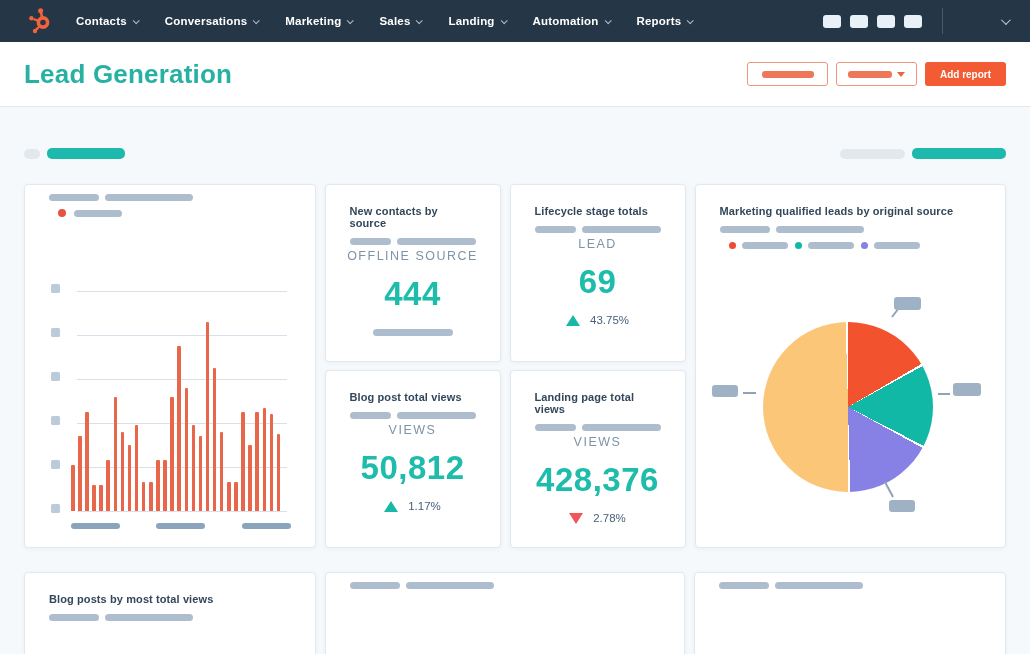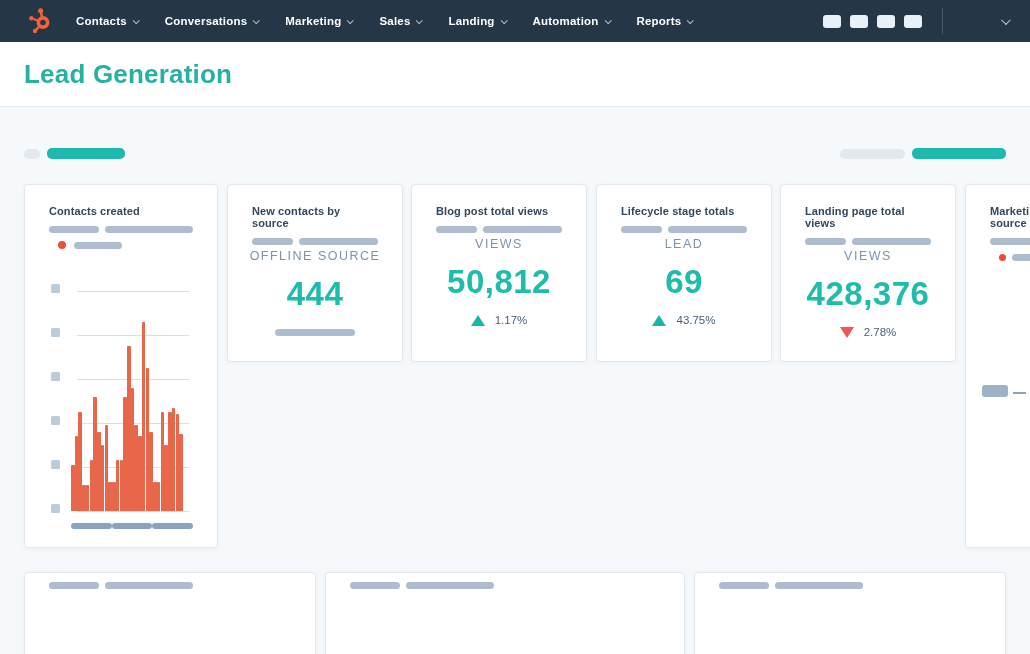--- a/index.html
+++ b/index.html
@@ -48,21 +48,21 @@
   .grid2 { margin-top:24px; display:flex; gap:9px; }
   .card { background:#ffffff; border:1px solid #e1e8ef; border-radius:4px;
           box-shadow:0 1px 4px rgba(45,62,80,.05); position:relative; cursor:pointer; }
   .card-title { font-size:11px; font-weight:700; color:#33475b; padding:20px 24px 0; letter-spacing:.1px; }
   .sub-bars { display:flex; gap:6px; padding:9px 24px 0; }
   .sb { height:7px; background:#9fb2c5; border-radius:3.5px; opacity:.85; }
   .sb1 { width:50px; } .sb2 { width:88px; }
   .sb1s { width:42px; } .sb2s { width:80px; }
 
   
-  .col { display:flex; flex-direction:row; gap:8px; }
+  .col { display:flex; flex-direction:column; gap:8px; }
   .card.small { width:176px; height:178px; }
   .card.wide-bottom { height:130px; }
 
   
   .card.barcard { width:292px; height:364px; }
   .legend-row { display:flex; align-items:center; gap:8px; padding:8px 24px 0 33px; }
   .dot { width:8px; height:8px; border-radius:50%; flex:0 0 auto; }
   .legend-bar { width:48px; height:7px; background:#9fb2c5; border-radius:3.5px; opacity:.85; }
   .plot-wrap { position:absolute; left:24px; right:24px; top:102px; height:230px; }
   .ticks { position:absolute; left:2px; top:0; bottom:10px; width:10px; }
@@ -155,39 +155,48 @@
     <span class="nav-pill"></span>
     <span class="nav-pill"></span>
     <span class="nav-pill"></span>
     <span class="nav-divider"></span>
     <span class="nav-caret"></span>
   </div>
 </header>
 
 <div class="page-header">
   <h1 class="page-title">Lead Generation</h1>
+  <div class="header-actions">
+    <button class="btn-outline">
+      <span class="btn-bar"></span>
+    </button>
+    <button class="btn-outline">
+      <span class="btn-bar" style="width:44px"></span>
+      <span class="caret-down"></span>
+    </button>
+    <button class="btn-solid">Add report</button>
+  </div>
 </div>
 
 <main class="content">
 
   <div class="filter-row">
     <div class="fgroup">
       <span class="ph-gray-sm"></span>
       <span class="ph-teal-lg"></span>
     </div>
     <div class="fgroup right">
       <span class="ph-gray-md"></span>
       <span class="ph-teal-xl"></span>
     </div>
   </div>
 
   <div class="grid">
 
     <section class="card barcard">
-      <h2 class="card-title">Contacts created</h2>
       <div class="sub-bars">
         <span class="sb sb1"></span>
           <span class="sb sb2"></span>
       </div>
       <div class="legend-row">
         <span class="dot" style="background:#e8513f"></span>
         <span class="legend-bar"></span>
       </div>
       <div class="plot-wrap">
         <div class="ticks" id="y-ticks">
@@ -342,20 +351,21 @@
       </svg>
       <span class="callout co-tr"></span>
       <span class="callout co-r"></span>
       <span class="callout co-l"></span>
       <span class="callout co-b"></span>
     </section>
   </div>
 
   <div class="grid2">
     <section class="card b1 wide-bottom">
+      <h2 class="card-title">Blog posts by most total views</h2>
       <div class="sub-bars">
         <span class="sb sb1"></span>
           <span class="sb sb2"></span>
       </div>
     </section>
     <section class="card b2 wide-bottom">
       <div class="sub-bars">
         <span class="sb sb1"></span>
           <span class="sb sb2"></span>
       </div>

